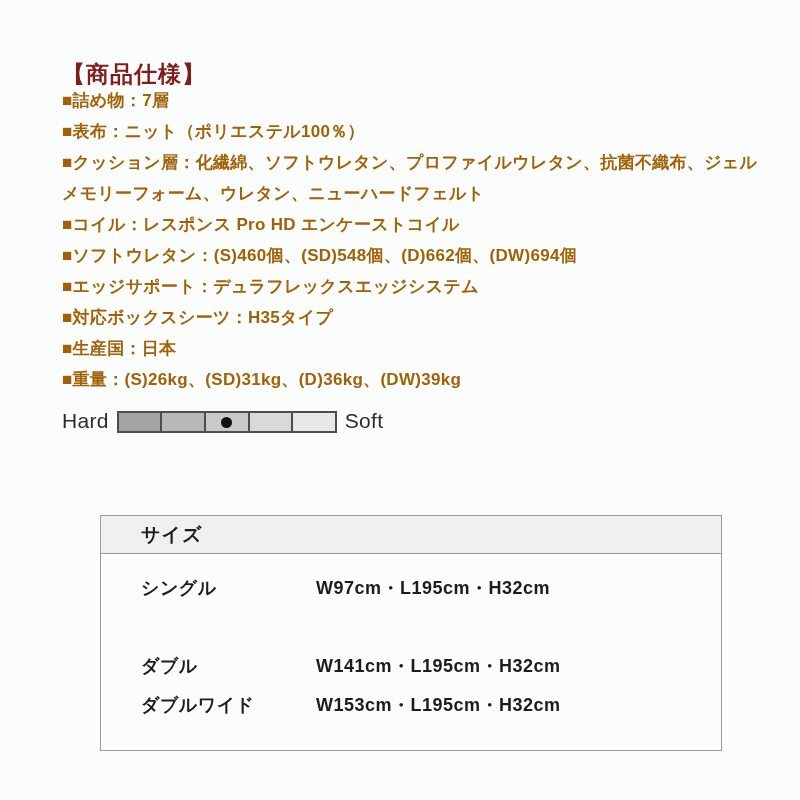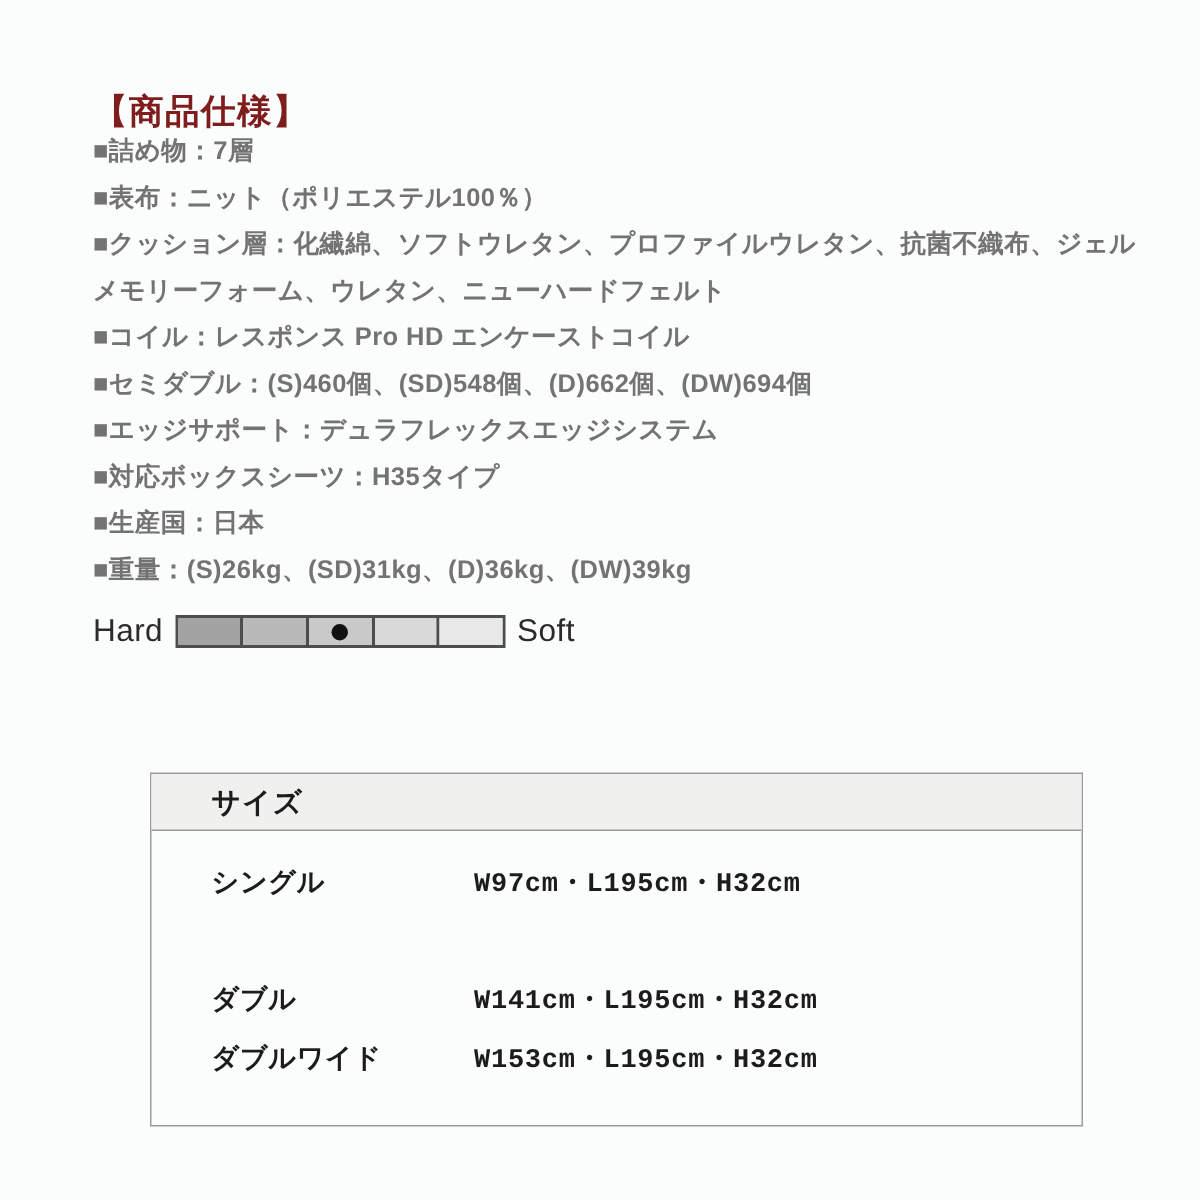--- a/index.html
+++ b/index.html
@@ -21,27 +21,27 @@
   }
 
   
   .spec-list {
     position: absolute; left: 62px; top: 85px; width: 706px;
   }
   .spec-line {
     margin: 0;
     font-size: 17px; font-weight: 600;
     line-height: 31px; letter-spacing: 0.3px;
-    color: #737373;
+    color: #a16207;
   }
 
   
   .firmness-row {
     position: absolute; left: 62px; top: 409px;
-    display: flex; align-items: center;
+    display: flex; align-items: flex-end;
   }
   .firmness-label {
     font-size: 21px; color: #2b2b2b; letter-spacing: 0.3px;
   }
   .firmness-bar {
     display: flex;
     width: 220px; height: 22px;
     border: 2px solid #4d4d4d;
     margin: 0 8px;
     background: #fff;
@@ -78,35 +78,34 @@
     height: 39px;
   }
   .size-name {
     width: 215px; padding-left: 40px;
     font-size: 18px; font-weight: bold; letter-spacing: 0.5px;
     color: #1c1c1c;
   }
   .size-dims {
     font-size: 18px; font-weight: bold; letter-spacing: 0.5px;
     color: #1c1c1c;
-    font-family: Liberation Mono, monospace;
   }
 </style>
 </head>
 <body>
 
 <h1 class="page-title">【商品仕様】</h1>
 
 <div class="spec-list">
 
 <p class="spec-line">■詰め物：7層</p>
     <p class="spec-line">■表布：ニット（ポリエステル100％）</p>
     <p class="spec-line">■クッション層：化繊綿、ソフトウレタン、プロファイルウレタン、抗菌不織布、ジェルメモリーフォーム、ウレタン、ニューハードフェルト</p>
     <p class="spec-line">■コイル：レスポンス Pro HD エンケーストコイル</p>
-    <p class="spec-line">■セミダブル：(S)460個、(SD)548個、(D)662個、(DW)694個</p>
+    <p class="spec-line">■ソフトウレタン：(S)460個、(SD)548個、(D)662個、(DW)694個</p>
     <p class="spec-line">■エッジサポート：デュラフレックスエッジシステム</p>
     <p class="spec-line">■対応ボックスシーツ：H35タイプ</p>
     <p class="spec-line">■生産国：日本</p>
     <p class="spec-line">■重量：(S)26kg、(SD)31kg、(D)36kg、(DW)39kg</p>
   </div>
 
 <div class="firmness-row">
   <span class="firmness-label">Hard</span>
   <div class="firmness-bar">
 

